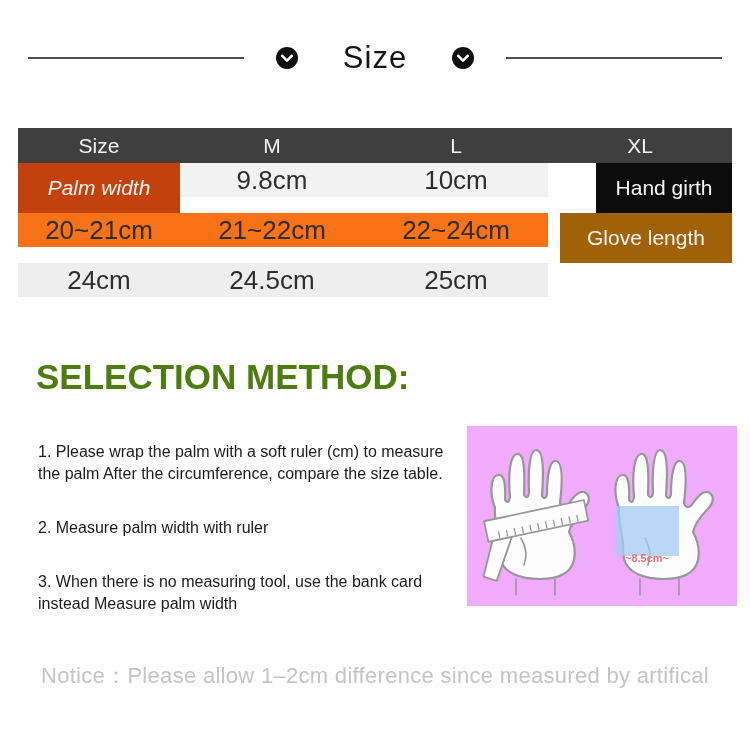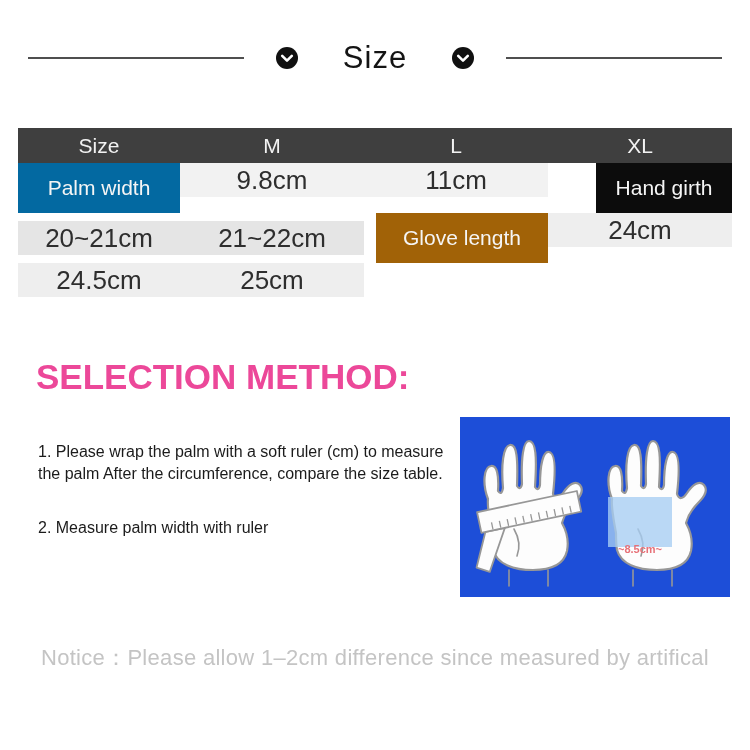--- a/index.html
+++ b/index.html
@@ -22,40 +22,40 @@
   
   .size-table{
     display:grid;
     grid-template-columns:162px 1fr 1fr 1fr;
     margin:52px 18px 0 18px;
   }
   .cell{display:flex;align-items:center;justify-content:center;}
   .th{background:#3f3f3f;color:#f2f2f2;font-size:21px;height:35px;}
   .label-cell{color:#f5f5f5;font-size:21px;height:50px;}
   .data-cell{font-size:26px;color:#2e2e2e;height:34px;}
-  .lab-r0{background:#0369a1;}
+  .lab-r0{background:#c2410c;font-style:italic;}
   .lab-r1{background:#0c0c0c;margin-left:48px;}
   .lab-r2{background:#a16207;margin-left:12px;}
   .dat-r0{background:#f2f2f2;}
-  .dat-r1{background:#e5e5e5;margin-top:8px;}
+  .dat-r1{background:#f97316;}
   .dat-r2{background:#eeeeee;}
 
   
   .sel-heading{
     margin:60px 0 0 36px;
-    font-size:35px;font-weight:800;color:#ec4899;letter-spacing:0;
+    font-size:35px;font-weight:800;color:#4d7c0f;letter-spacing:0;
   }
-  .content-row{display:flex;align-items:flex-start;margin-top:20px;padding-left:38px;}
+  .content-row{display:flex;align-items:center;margin-top:20px;padding-left:38px;}
   .instructions{width:412px;padding-top:24px;font-size:16px;line-height:22px;color:#1b1b1b;}
   .step{margin:0;}
   .step + .step{margin-top:32px;}
 
   .hands-card{
-    margin-left:auto;margin-right:20px;
-    width:270px;height:180px;background:#1d4ed8;
+    margin-left:auto;margin-right:13px;
+    width:270px;height:180px;background:#f0abfc;
     overflow:hidden;
   }
   .hand-outline{fill:#fdfdfd;stroke:#979797;stroke-width:2.2;stroke-linejoin:round;}
   .hand-detail{fill:none;stroke:#979797;stroke-width:1.6;stroke-linecap:round;}
   .ruler-band{fill:#fdfdfd;stroke:#979797;stroke-width:1.8;stroke-linejoin:round;}
   .ruler-ticks{fill:none;stroke:#979797;stroke-width:1.3;}
   .bank-card-rect{fill:#a6cdf2;fill-opacity:0.78;}
   .measure-label{fill:#e77178;font-size:11px;font-weight:bold;font-family:"Liberation Sans",sans-serif;}
 
   
@@ -85,38 +85,40 @@
   </div>
 
   <div class="size-table">
     <div class="cell th">Size</div>
     <div class="cell th">M</div>
     <div class="cell th">L</div>
     <div class="cell th">XL</div>
 
     <div class="cell label-cell lab-r0">Palm width</div>
     <div class="cell data-cell dat-r0">9.8cm</div>
-    <div class="cell data-cell dat-r0">11cm</div>
+    <div class="cell data-cell dat-r0">10cm</div>
 
     <div class="cell label-cell lab-r1">Hand girth</div>
     <div class="cell data-cell dat-r1">20~21cm</div>
     <div class="cell data-cell dat-r1">21~22cm</div>
+    <div class="cell data-cell dat-r1">22~24cm</div>
 
     <div class="cell label-cell lab-r2">Glove length</div>
     <div class="cell data-cell dat-r2">24cm</div>
     <div class="cell data-cell dat-r2">24.5cm</div>
     <div class="cell data-cell dat-r2">25cm</div>
   </div>
 
   <div class="sel-heading">SELECTION METHOD:</div>
 
   <div class="content-row">
     <div class="instructions">
       <p class="step">1. Please wrap the palm with a soft ruler (cm) to measure the palm After the circumference, compare the size table.</p>
       <p class="step">2. Measure palm width with ruler</p>
+      <p class="step">3. When there is no measuring tool, use the bank card instead Measure palm width</p>
     </div>
 
     <div class="hands-card">
       <svg width="270" height="180" viewBox="0 0 270 180">
         <defs>
           <g id="hand-shape">
             <path class="hand-outline" d="M16,104 C13,88 11,78 12,70 C6,54 8,38 15,37 C21,36 23,46 22,62 C24,65 26,65 27,59 C25,36 27,17 34,16 C41,15 42,30 41,57 C43,60 45,60 46,55 C45,30 47,12 53,12 C60,12 61,28 59,58 C61,61 63,61 64,56 C64,36 67,22 73,23 C79,24 80,39 77,65 C79,71 83,70 87,64 C93,55 100,51 104,56 C108,61 105,67 99,73 C93,79 88,86 86,94 C91,103 93,112 91,122 C88,135 77,141 57,141 C37,141 21,135 17,121 C16,115 16,110 16,104 Z"></path>
             <path class="hand-detail" d="M38,100 Q46,114 41,127"></path>
             <line class="hand-detail" x1="33" y1="141" x2="33" y2="157"></line>
             <line class="hand-detail" x1="72" y1="141" x2="72" y2="157"></line>

